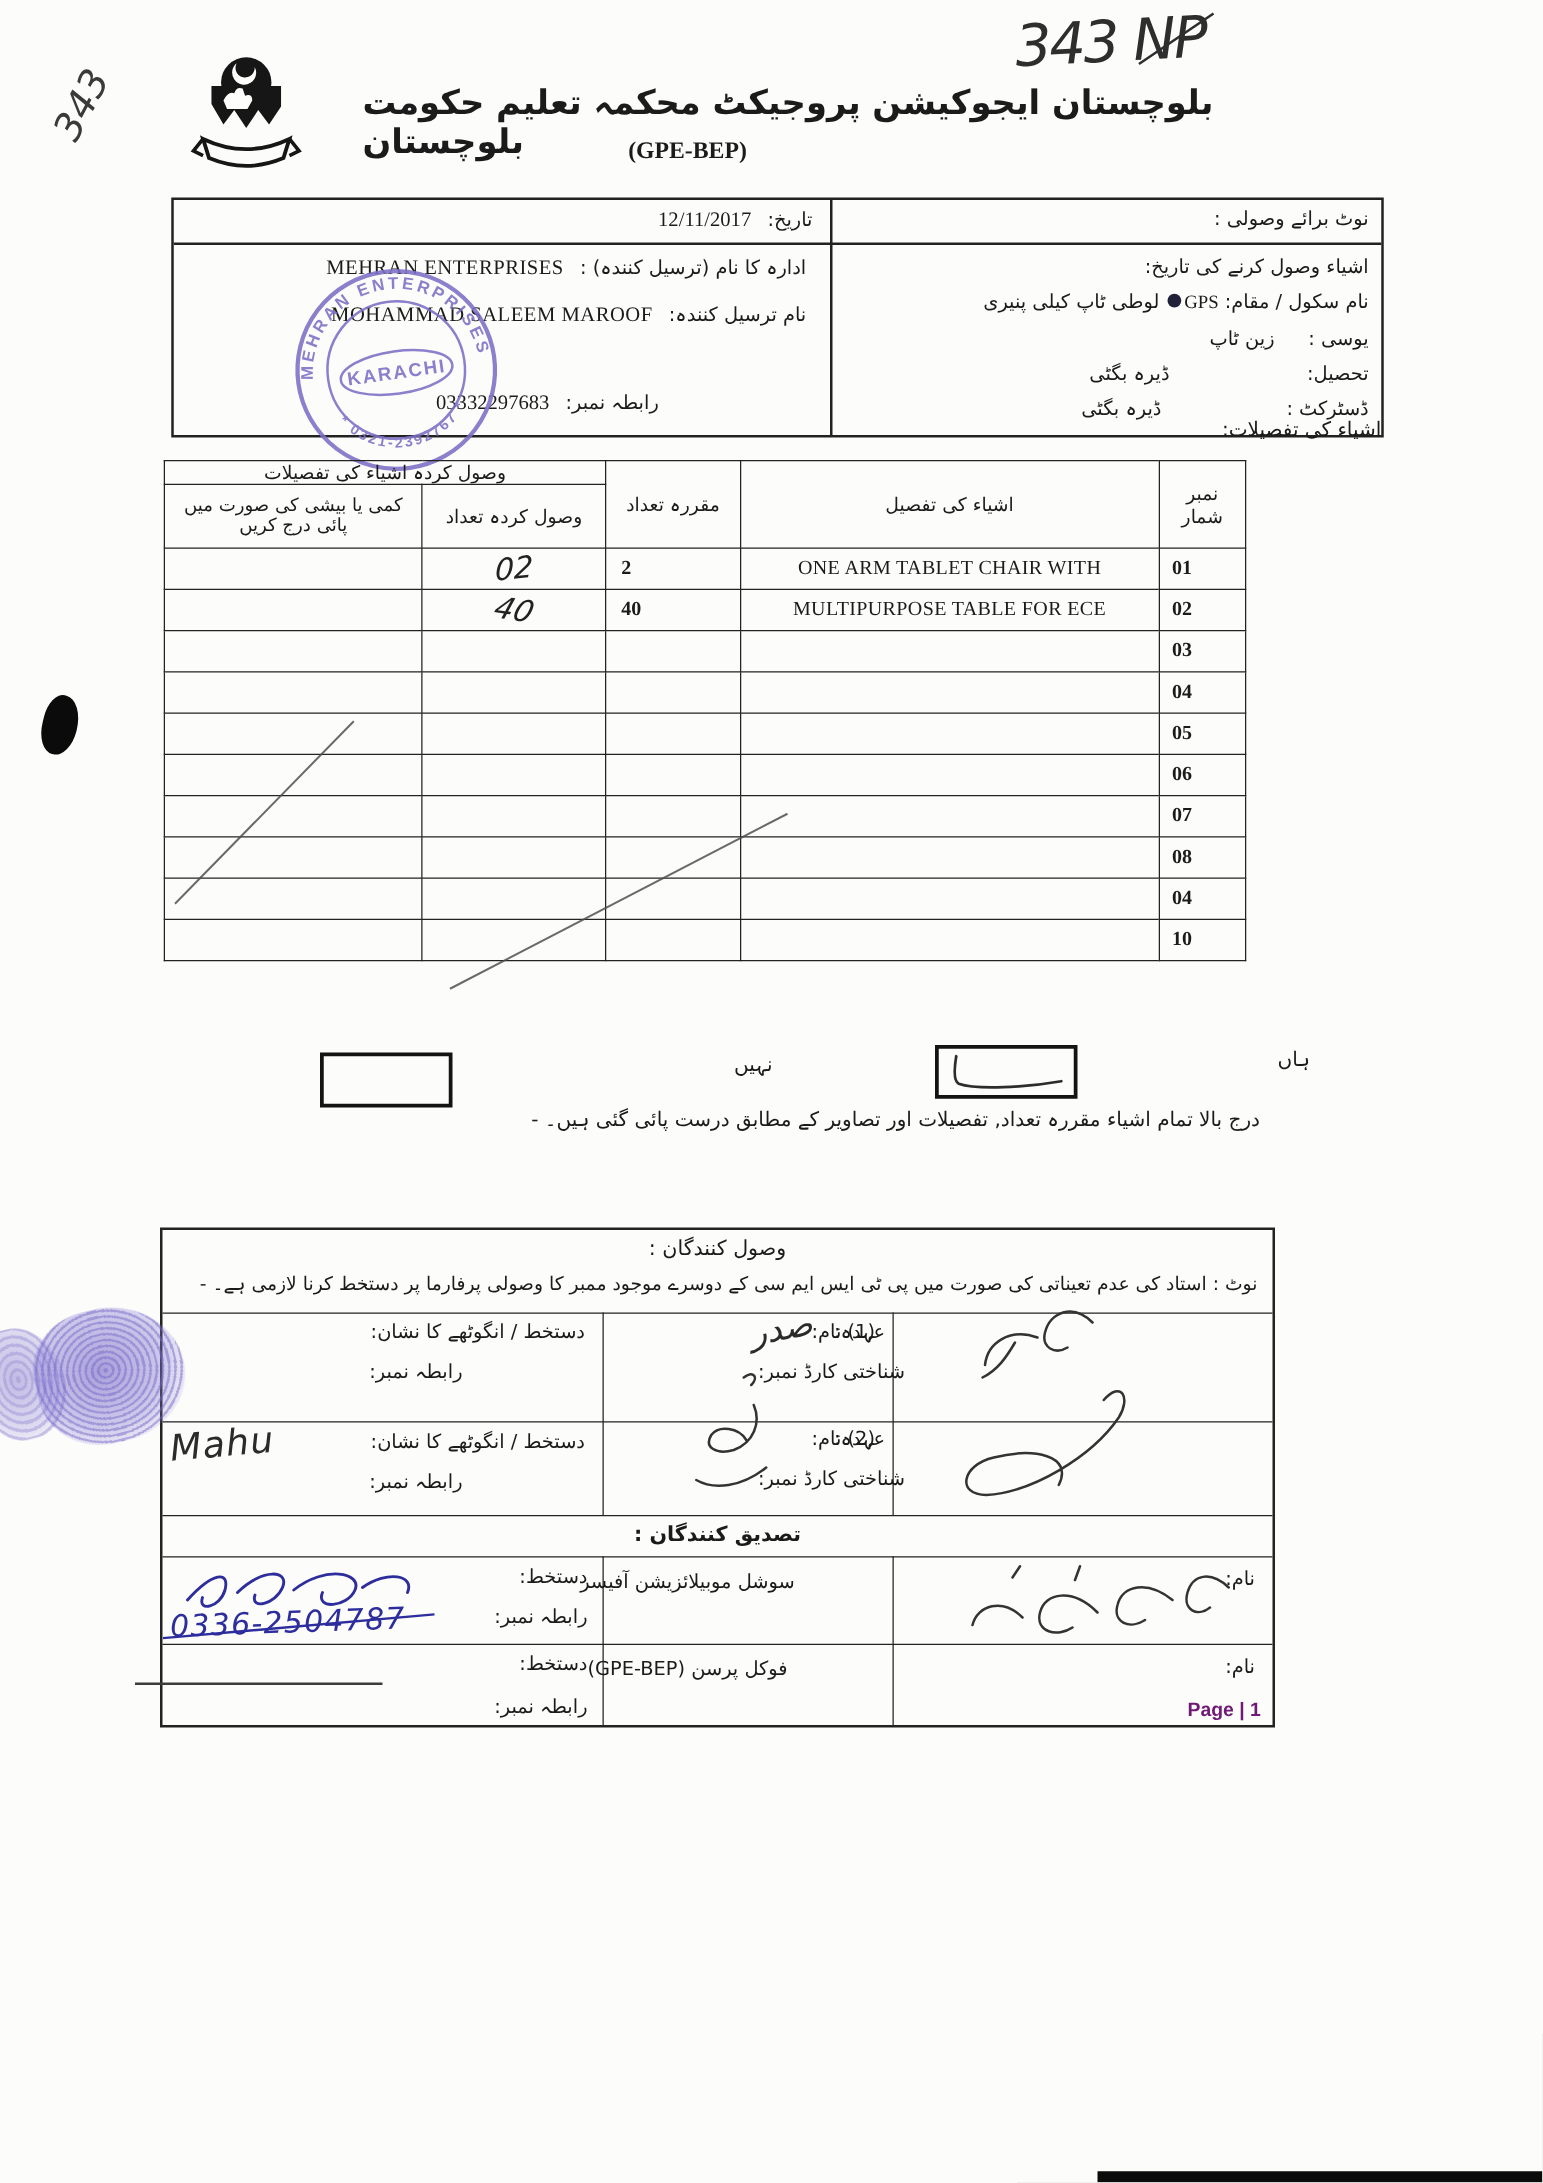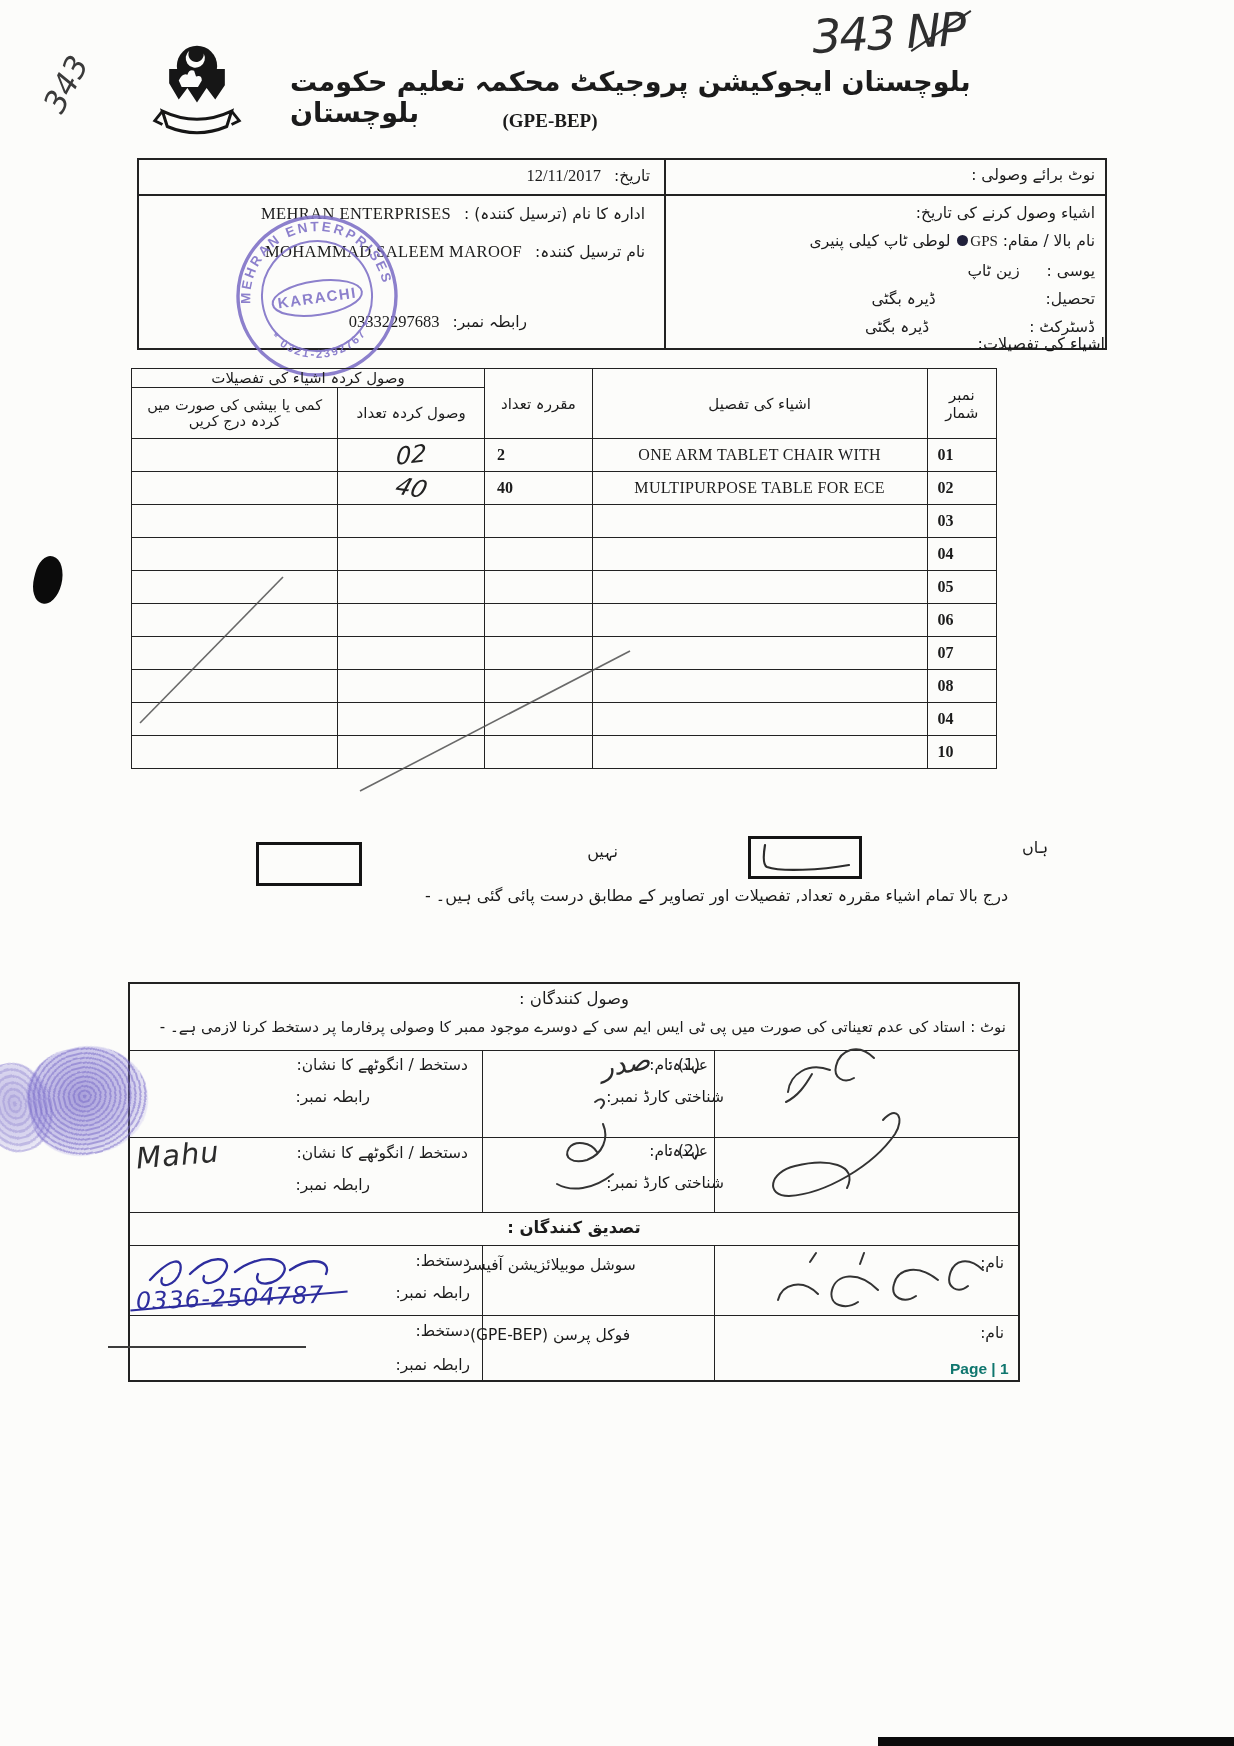--- a/index.html
+++ b/index.html
@@ -68,21 +68,21 @@
   <div class="abs urdu" style="left:290px;top:66px;width:750px;text-align:left;font-size:27px;font-weight:600;">بلوچستان ایجوکیشن پروجیکٹ محکمہ تعلیم حکومت بلوچستان</div>
   <div class="abs serifen" style="left:420px;top:110px;width:260px;text-align:center;font-size:19px;font-weight:700;">(GPE-BEP)</div>
 
   <div class="abs info-box" style="left:137px;top:158px;width:966px;height:188px;">
     <div class="info-hr" style="top:34px;"></div>
     <div class="info-vr" style="left:525px;"></div>
 
     <div class="row-line urdu" style="right:10px;top:6px;">نوٹ برائے وصولی :</div>
     <div class="row-line urdu" style="right:10px;top:44px;">اشیاء وصول کرنے کی تاریخ:</div>
     <div class="row-line urdu" style="right:10px;top:72px;">
-      <span>نام بالا / مقام:</span>
+      <span>نام سکول / مقام:</span>
       <span class="serifen" style="font-size:15px;margin-top:14px;">GPS</span><span style="display:inline-block;width:11px;height:11px;border-radius:50%;background:#20203a;margin:0 2px;"></span>
       <span>لوطی ٹاپ کیلی پنیری</span>
     </div>
     <div class="row-line urdu" style="right:10px;top:102px;">
       <span>یوسی :</span>
       <span style="margin-right:22px;">زین ٹاپ</span>
     </div>
     <div class="row-line urdu" style="right:10px;top:130px;">
       <span>تحصیل:</span>
       <span style="margin-right:105px;">ڈیرہ بگٹی</span>
@@ -141,21 +141,21 @@
     </colgroup>
     <thead>
       <tr>
         <th rowspan="2" style="height:52px;">نمبر شمار</th>
         <th rowspan="2">اشیاء کی تفصیل</th>
         <th rowspan="2">مقررہ تعداد</th>
         <th colspan="2">وصول کردہ اشیاء کی تفصیلات</th>
       </tr>
       <tr>
         <th style="height:50px;">وصول کردہ تعداد</th>
-        <th style="font-size:14.5px;">کمی یا بیشی کی صورت میں کردہ درج کریں</th>
+        <th style="font-size:14.5px;">کمی یا بیشی کی صورت میں پائی درج کریں</th>
       </tr>
     </thead>
     <tbody>
       <tr>
         <td class="c-serial">01</td>
         <td class="c-detail">ONE ARM TABLET CHAIR WITH</td>
         <td class="c-fixed">2</td>
         <td class="c-recv"><span class="hwnum">02</span></td>
         <td></td>
       </tr>
@@ -303,15 +303,15 @@
     <path class="sigpath" d="M225,22 C210,8 196,12 192,26 C188,40 200,46 210,38 M180,32 C160,16 140,20 136,36 C132,50 146,56 158,48 M120,42 C100,22 78,26 74,42 C70,58 88,62 100,54 M60,46 C44,30 24,36 20,52 M52,14 l6,-9 M102,16 l4,-11"></path>
   </svg>
 
   <svg class="abs" style="left:140px;top:1250px;" width="205" height="44" viewBox="0 0 205 44">
     <path class="sigpath sigblue" d="M10,30 C30,8 44,6 40,22 C36,36 18,40 22,28 M50,24 C70,4 92,6 86,20 C80,34 60,38 64,26 M95,22 C120,2 150,8 144,22 C138,36 112,38 118,24 M150,20 C170,6 192,10 186,24"></path>
   </svg>
   <div class="abs hw hwblue" style="left:136px;top:1284px;font-size:24px;letter-spacing:1px;transform:rotate(-2deg);">0336-2504787</div>
   <div class="abs" style="left:130px;top:1300px;width:218px;height:2.4px;background:#2d2d9e;transform:rotate(-5deg);"></div>
 
   <div class="abs" style="left:108px;top:1346px;width:198px;height:2px;background:#3c3c3c;"></div>
-  <div class="abs" style="left:950px;top:1360px;font-family:'Liberation Sans',sans-serif;font-weight:700;font-size:15.5px;color:#0f766e;">Page | 1</div>
+  <div class="abs" style="left:950px;top:1360px;font-family:'Liberation Sans',sans-serif;font-weight:700;font-size:15.5px;color:#701a75;">Page | 1</div>
 
 </div>
 
 </body></html>

